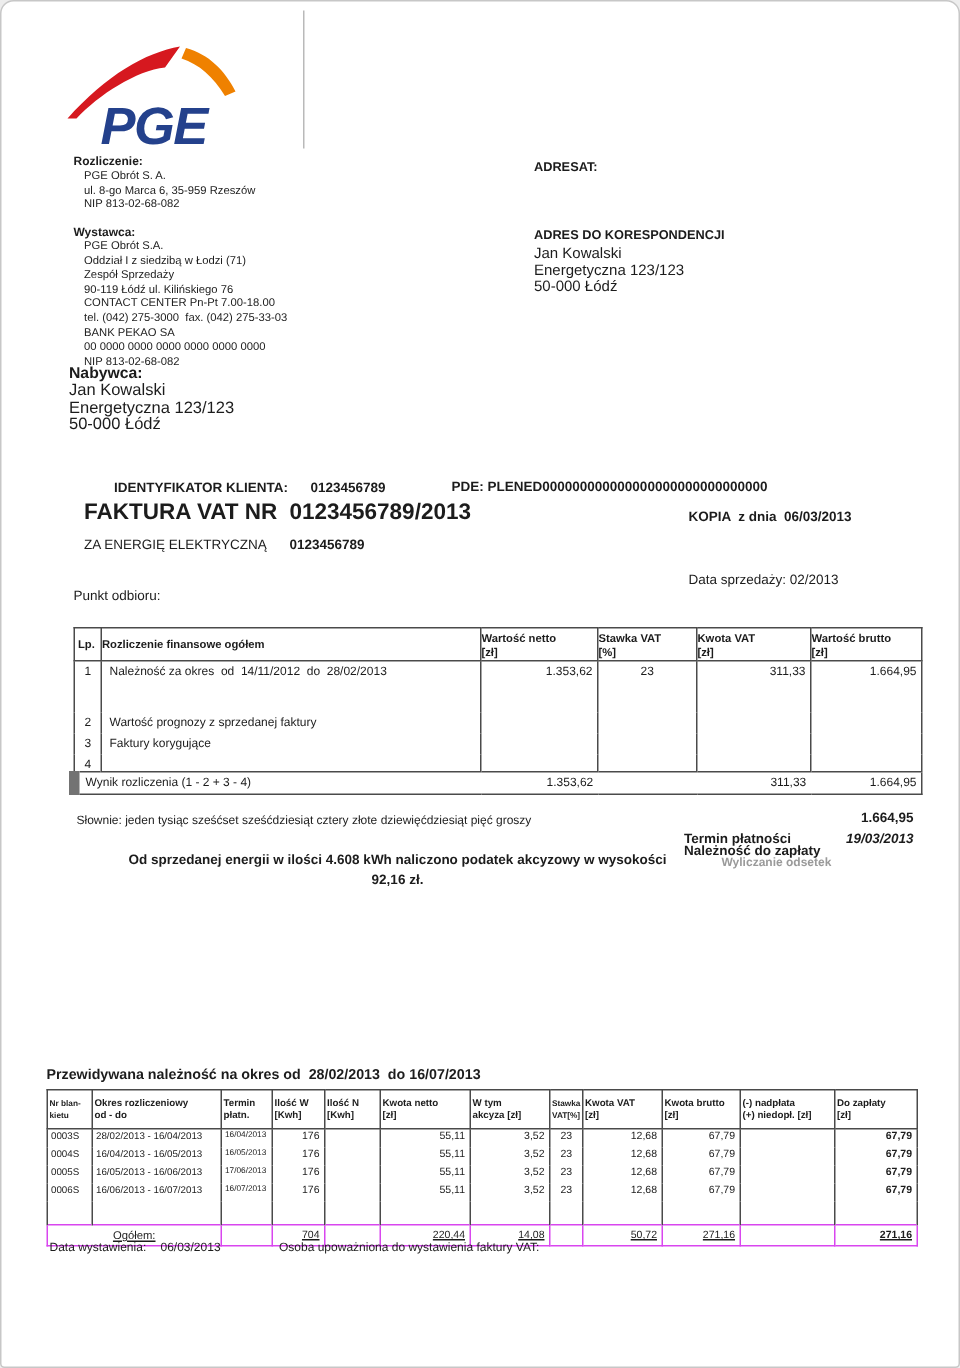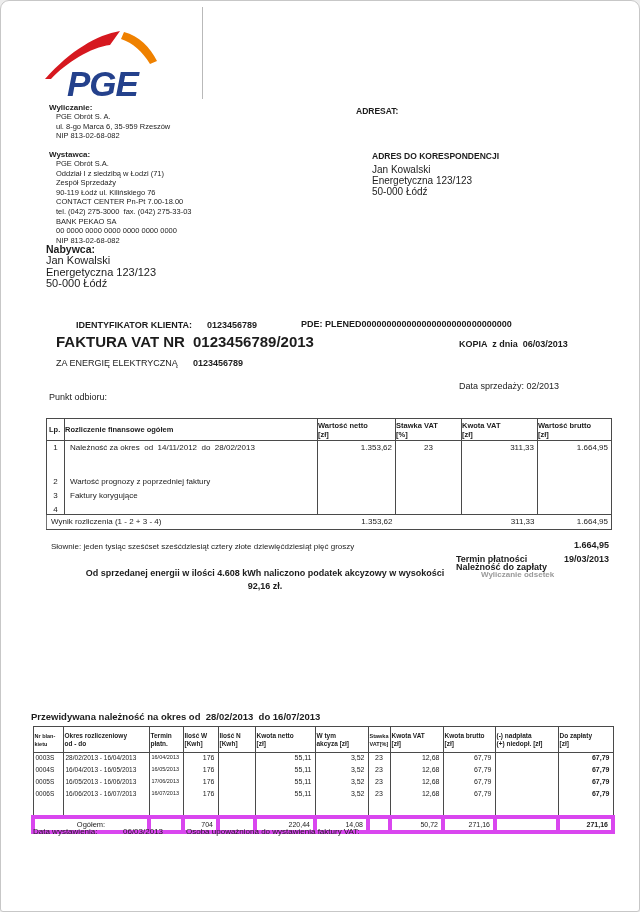--- a/index.html
+++ b/index.html
@@ -21,21 +21,21 @@
   .blk-label { font-size:8px; font-weight:bold; }
   .addr-line { font-size:7.5px; line-height:9.6px; white-space:pre; }
   .seller { left:48px; top:102px; }
   .seller .addr-line, .issuer .addr-line { margin-left:7px; }
   .issuer { left:48px; top:149px; }
   .buyer { left:45px; top:242px; }
   .buyer .blk-label { font-size:10.5px; }
   .buyer .addr-line { font-size:11px; line-height:11.6px; margin-left:0; }
   .addressee { left:355px; top:105px; }
   .addressee .blk-label { font-size:8.5px; }
-  .corr { left:355px; top:150px;margin-left:16px; }
+  .corr { left:355px; top:150px; }
   .corr .blk-label { font-size:8.5px; }
   .corr .addr-line { font-size:10px; line-height:11px; }
   .corr .lines { margin-top:3px; }
 
   
   .client-id-label { left:55px; top:319px; font-size:9px; font-weight:bold;padding-left:20px; }
   .client-id { left:206px; top:319px; font-size:9px; font-weight:bold; }
   .pde { left:300px; top:318px; font-size:9px; font-weight:bold; }
   .fa-title { left:55px; top:332px; font-size:15px; font-weight:bold;text-align:right; }
   .fa-number { left:192px; top:332px; font-size:15px; font-weight:bold; }
@@ -58,70 +58,70 @@
   .t1 { left:45px; top:417px; width:565px; }
   .t1 table { width:565px; }
   .t1 th { font-size:7.5px; height:22px; line-height:9px; }
   .t1 td { font-size:8px; padding:2px 3px 0 3px; border-top:none; border-bottom:none; }
   .t1 tbody tr:nth-child(1) td { height:34px; }
   .t1 tbody tr:nth-child(2) td, .t1 tbody tr:nth-child(3) td { height:14px; }
   .t1 tbody tr:nth-child(4) td { height:12px; }
   .t1 .t1-lp { text-align:center; padding:2px 1px 0 1px; }
   .t1 .t1-desc { padding-left:5px; }
   .t1 tfoot td { border-top:1px solid #4a4a4a; border-bottom:1px solid #4a4a4a; border-left:none; border-right:none; height:15px; }
-  .t1 tfoot td:first-child { border-left:1px solid #737373; padding-left:4px; }
+  .t1 tfoot td:first-child { border-left:7px solid #737373; padding-left:4px; }
   .t1 tfoot td:last-child { border-right:1px solid #4a4a4a; }
   .t1 th:first-child { text-align:left; padding-left:2px; }
 
   
   .slownie { left:50px; top:541px; font-size:8px; white-space:pre; }
   .amount-due-label { left:455px; top:561px; font-size:9px; font-weight:bold; }
   .amount-due { right:30px; top:539px; font-size:9px; font-weight:bold; }
   .due-date-label { left:455px; top:553px; font-size:9px; font-weight:bold;text-align:right; }
-  .due-date { right:30px; top:553px; font-size:9px; font-weight:bold; }
+  .due-date { right:30px; top:553px; font-size:9px; font-weight:bold;font-style:italic; }
   .excise { left:48px; top:566px; width:432px; text-align:center; font-size:9px; font-weight:bold; line-height:13px; }
   .interest { left:480px; top:569px; font-size:8px; font-weight:bold; color:#9a9a9a; }
 
   
   .forecast-title { left:30px; top:710px; font-size:9.5px; font-weight:bold; white-space:pre; }
   .t2 { left:30px; top:725px; width:580px; }
   .t2 table { width:580px; }
   .t2 th { font-size:6.5px; height:26px; line-height:8px; padding:1px; }
   .t2 th:nth-child(1), .t2 th:nth-child(8) { font-size:5.5px; }
   .t2 td { font-size:7px; padding:1px 3px; height:12px; border-top:none; border-bottom:none; }
   .t2 tbody tr:nth-child(5) td { height:16px; }
   .t2 .t2-id { font-size:6.5px; padding-left:2px; }
   .t2 .t2-period { font-size:6.5px; padding-left:2px; }
   .t2 .t2-date { font-size:5.5px; padding-left:2px; }
   .t2 .bold { font-weight:bold; }
-  .t2 tfoot td { border:4px solid #d946ef; height:14px; vertical-align:middle; }
+  .t2 tfoot td { border:1px solid #d946ef; height:14px; vertical-align:middle;text-decoration:underline; }
   .t2 .total-label { text-align:center; font-size:7.5px; }
 
   
   .issue-date-label { left:32px; top:826px; font-size:8px; }
-  .issue-date { left:122px; top:826px; font-size:8px;text-align:right; }
+  .issue-date { left:106px; top:826px; font-size:8px;text-align:right; }
   .authorized { left:185px; top:826px; font-size:8px; }
 </style>
 </head>
 <body>
 
 <div class="page">
 
   <div class="abs fold-mark"></div>
 
   <div class="abs logo">
     <svg width="124" height="82" viewBox="0 0 124 82">
       <path d="M4,58 C30,29 56,14 79,10 L69,24 C50,26 25,42 10,58 Z" fill="#d6181f"></path>
       <path d="M83,11 C98,15 109,26 116,40 L109,43 C101,30 92,22 80,18 Z" fill="#ef8100"></path>
       <text x="26" y="75" font-size="35" font-weight="bold" font-style="italic" letter-spacing="-1" font-family="Liberation Sans, sans-serif" fill="#24418c">PGE</text>
     </svg>
   </div>
 
   <div class="abs seller">
-    <div class="blk-label">Wyliczanie:</div>
+    <div class="blk-label">Rozliczenie:</div>
     <div class="lines">
       <div class="addr-line">PGE Obrót S. A.</div>
       <div class="addr-line">ul. 8-go Marca 6, 35-959 Rzeszów</div>
       <div class="addr-line">NIP 813-02-68-082</div>
     </div>
   </div>
 
   <div class="abs issuer">
     <div class="blk-label">Wystawca:</div>
     <div class="lines">
@@ -198,21 +198,21 @@
           <tr>
             <td class="t1-lp">1</td>
             <td class="t1-desc">Należność za okres  od  14/11/2012  do  28/02/2013</td>
             <td class="num">1.353,62</td>
             <td class="center">23</td>
             <td class="num">311,33</td>
             <td class="num">1.664,95</td>
           </tr>
           <tr>
             <td class="t1-lp">2</td>
-            <td class="t1-desc">Wartość prognozy z poprzedniej faktury</td>
+            <td class="t1-desc">Wartość prognozy z sprzedanej faktury</td>
             <td class="num"></td>
             <td class="center"></td>
             <td class="num"></td>
             <td class="num"></td>
           </tr>
           <tr>
             <td class="t1-lp">3</td>
             <td class="t1-desc">Faktury korygujące</td>
             <td class="num"></td>
             <td class="center"></td>

